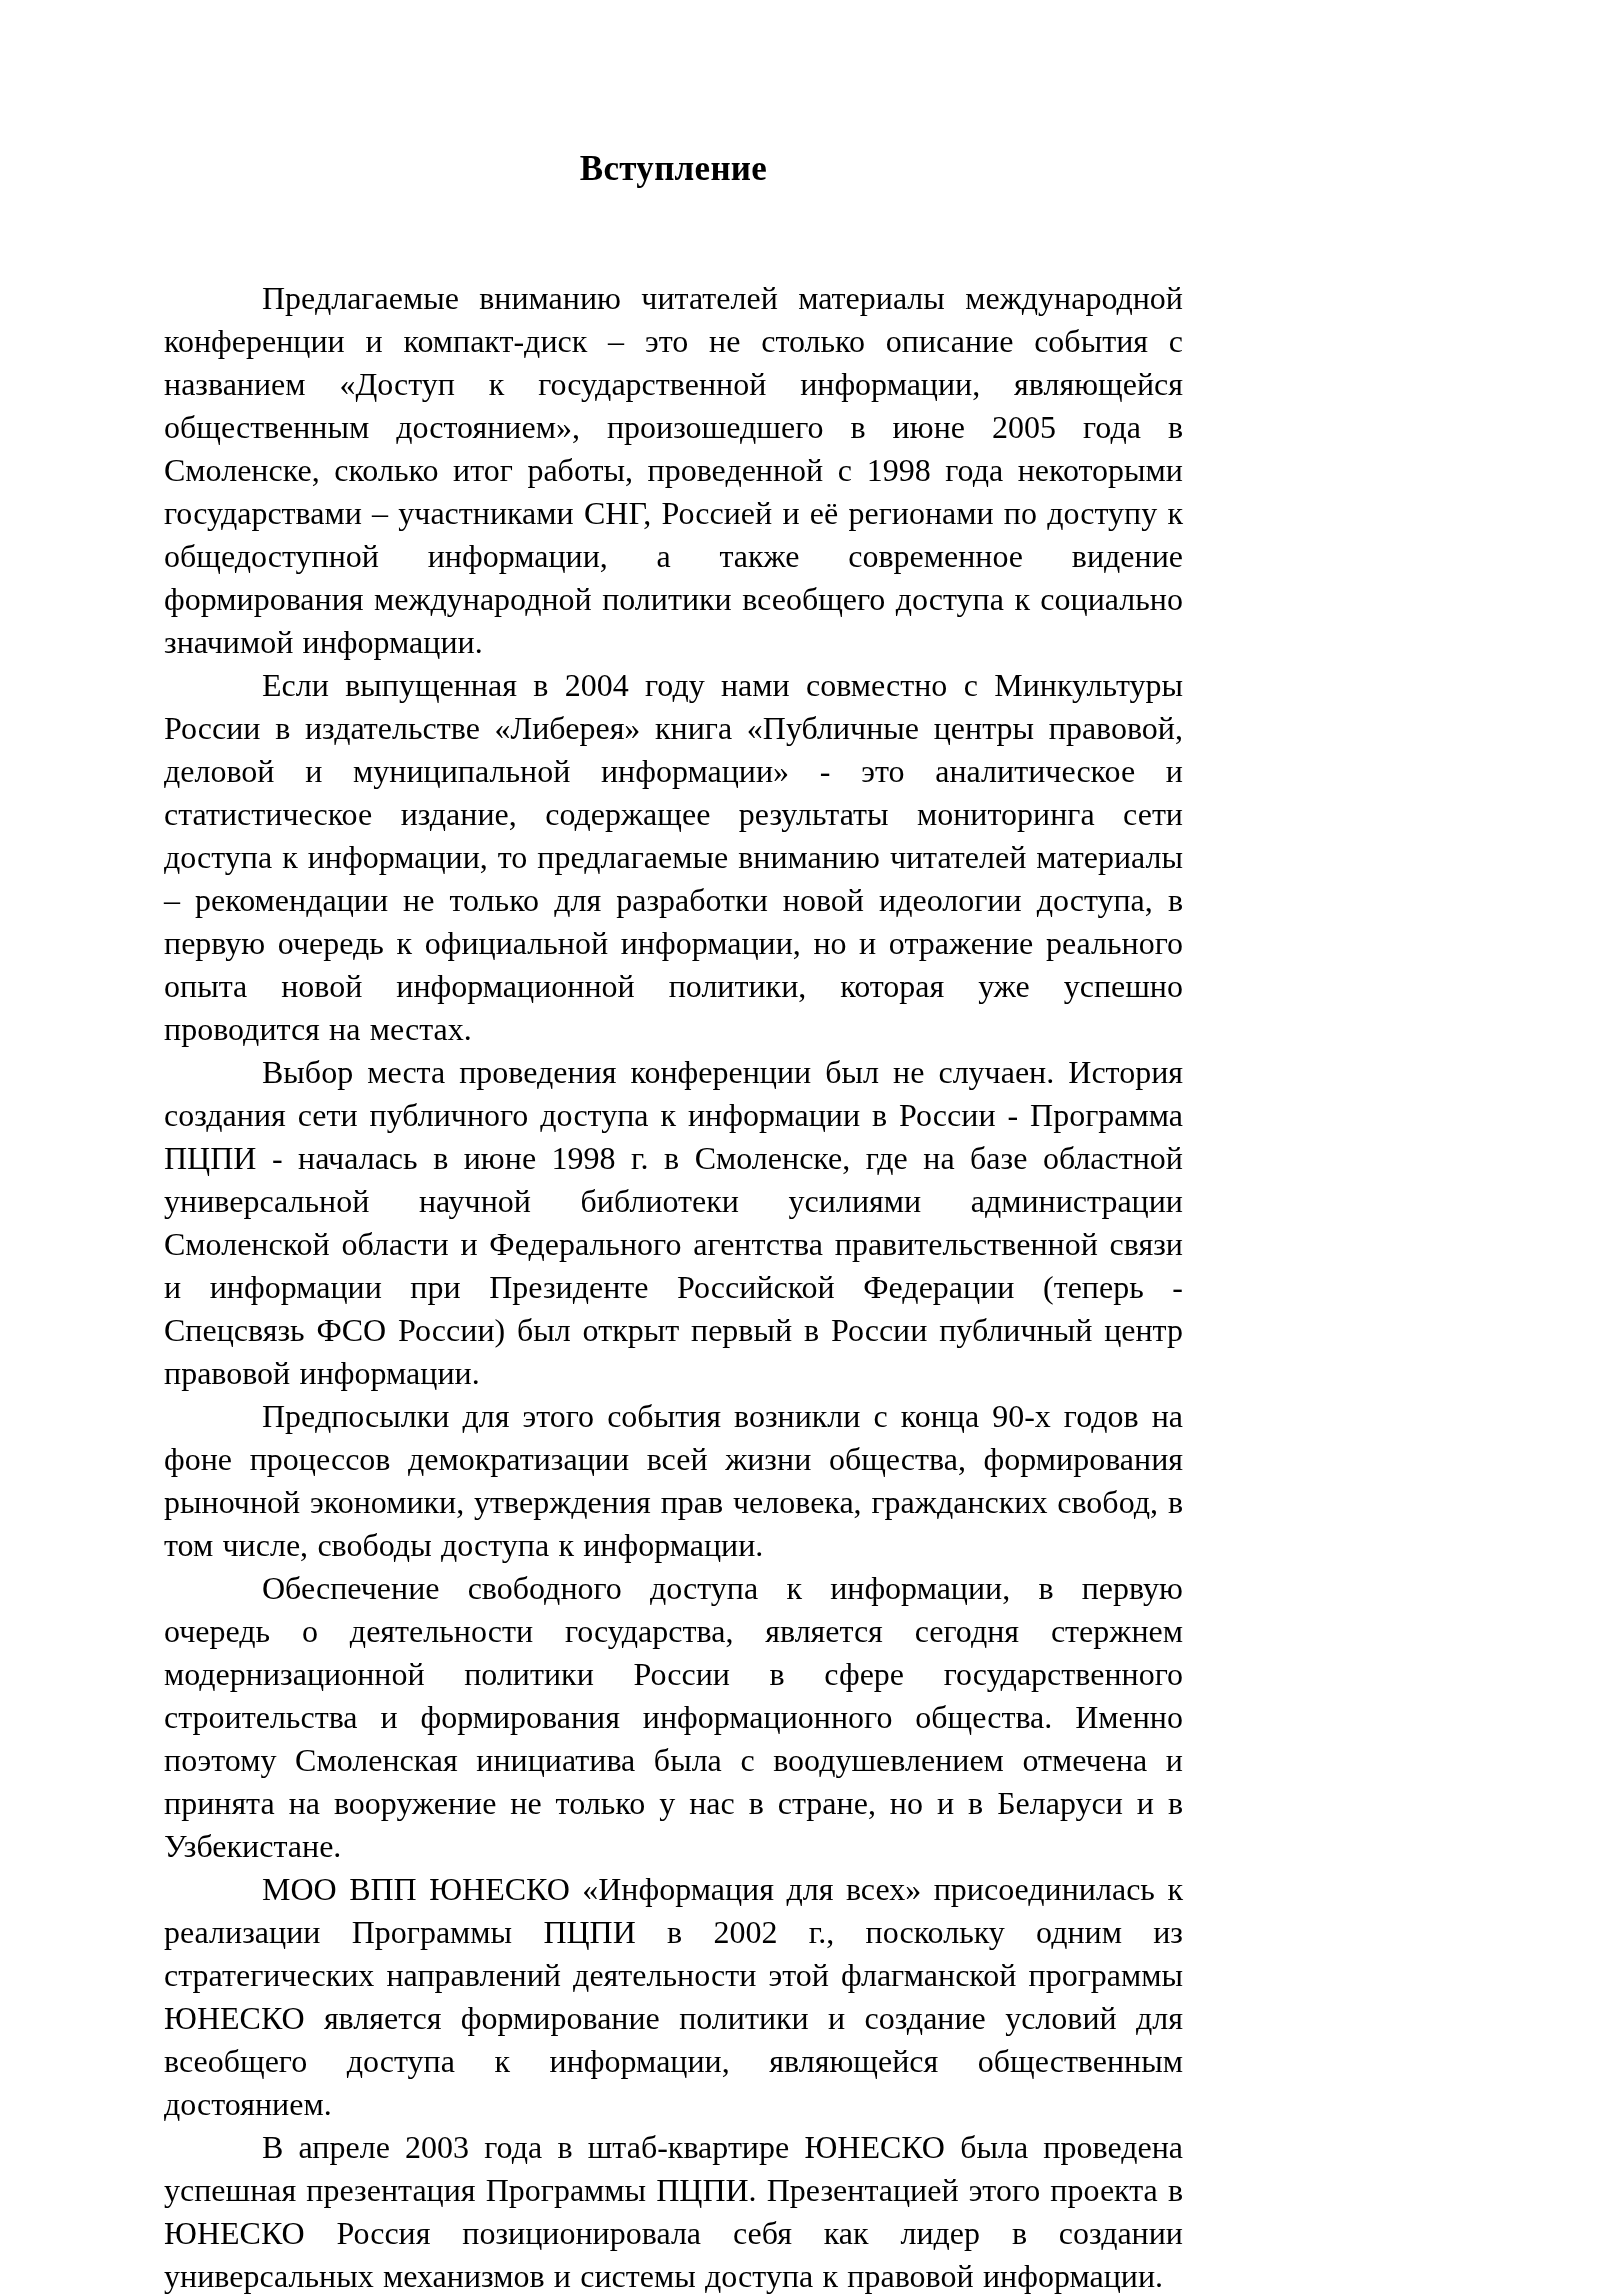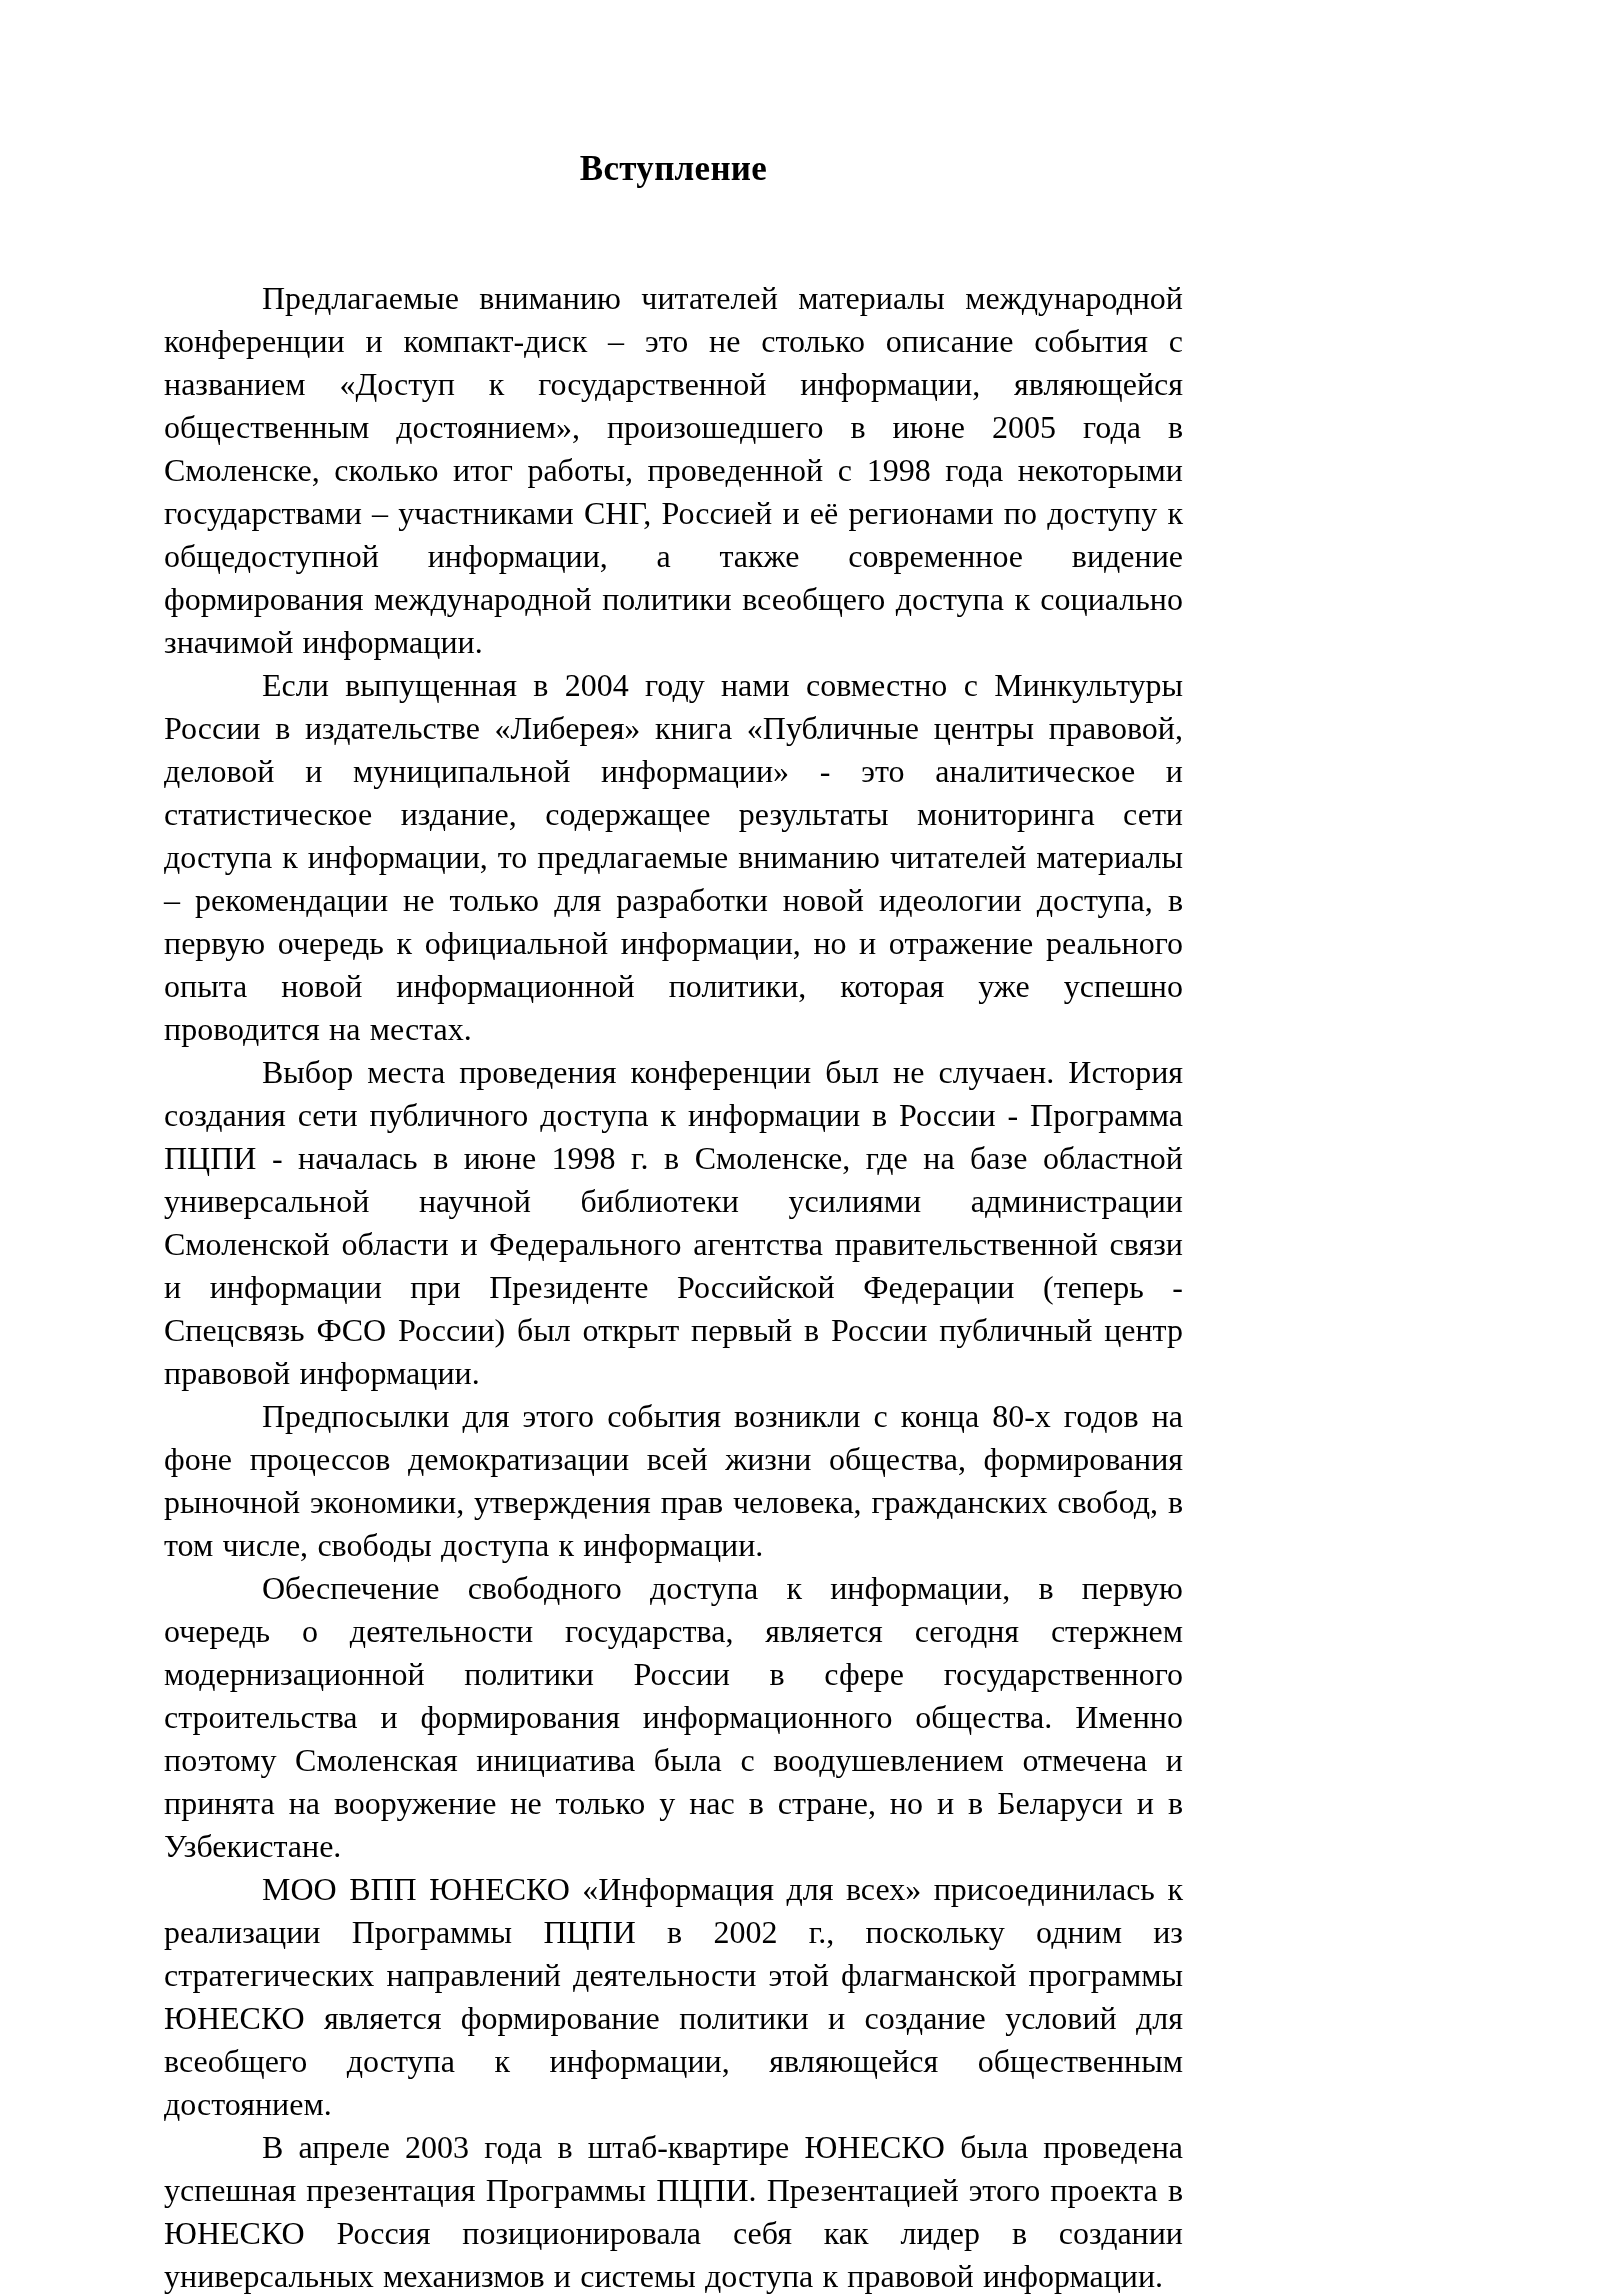--- a/index.html
+++ b/index.html
@@ -36,19 +36,19 @@
 </head>
 <body>
 
 <div class="page">
   <h1 class="doc-title">Вступление</h1>
 
   <div class="doc-body">
     <p>Предлагаемые вниманию читателей материалы международной конференции и компакт-диск – это не столько описание события с названием «Доступ к государственной информации, являющейся общественным достоянием», произошедшего в июне 2005 года в Смоленске, сколько итог работы, проведенной с 1998 года некоторыми государствами – участниками СНГ, Россией и её регионами по доступу к общедоступной информации, а также современное видение формирования международной политики всеобщего доступа к социально значимой информации.</p>
     <p>Если выпущенная в 2004 году нами совместно с Минкультуры России в издательстве «Либерея» книга «Публичные центры правовой, деловой и муниципальной информации» - это аналитическое и статистическое издание, содержащее результаты мониторинга сети доступа к информации, то предлагаемые вниманию читателей материалы – рекомендации не только для разработки новой идеологии доступа, в первую очередь к официальной информации, но и отражение реального опыта новой информационной политики, которая уже успешно проводится на местах.</p>
     <p>Выбор места проведения конференции был не случаен. История создания сети публичного доступа к информации в России - Программа ПЦПИ - началась в июне 1998 г. в Смоленске, где на базе областной универсальной научной библиотеки усилиями администрации Смоленской области и Федерального агентства правительственной связи и информации при Президенте Российской Федерации (теперь - Спецсвязь ФСО России) был открыт первый в России публичный центр правовой информации.</p>
-    <p>Предпосылки для этого события возникли с конца 80-х годов на фоне процессов демократизации всей жизни общества, формирования рыночной экономики, утверждения прав человека, гражданских свобод, в том числе, свободы доступа к информации.</p>
+    <p>Предпосылки для этого события возникли с конца 90-х годов на фоне процессов демократизации всей жизни общества, формирования рыночной экономики, утверждения прав человека, гражданских свобод, в том числе, свободы доступа к информации.</p>
     <p>Обеспечение свободного доступа к информации, в первую очередь о деятельности государства, является сегодня стержнем модернизационной политики России в сфере государственного строительства и формирования информационного общества. Именно поэтому Смоленская инициатива была с воодушевлением отмечена и принята на вооружение не только у нас в стране, но и в Беларуси и в Узбекистане.</p>
     <p>МОО ВПП ЮНЕСКО «Информация для всех» присоединилась к реализации Программы ПЦПИ в 2002 г., поскольку одним из стратегических направлений деятельности этой флагманской программы ЮНЕСКО является формирование политики и создание условий для всеобщего доступа к информации, являющейся общественным достоянием.</p>
     <p>В апреле 2003 года в штаб-квартире ЮНЕСКО была проведена успешная презентация Программы ПЦПИ. Презентацией этого проекта в ЮНЕСКО Россия позиционировала себя как лидер в создании универсальных механизмов и системы доступа к правовой информации.</p>
   </div>
 </div>
 
 
 </body></html>

